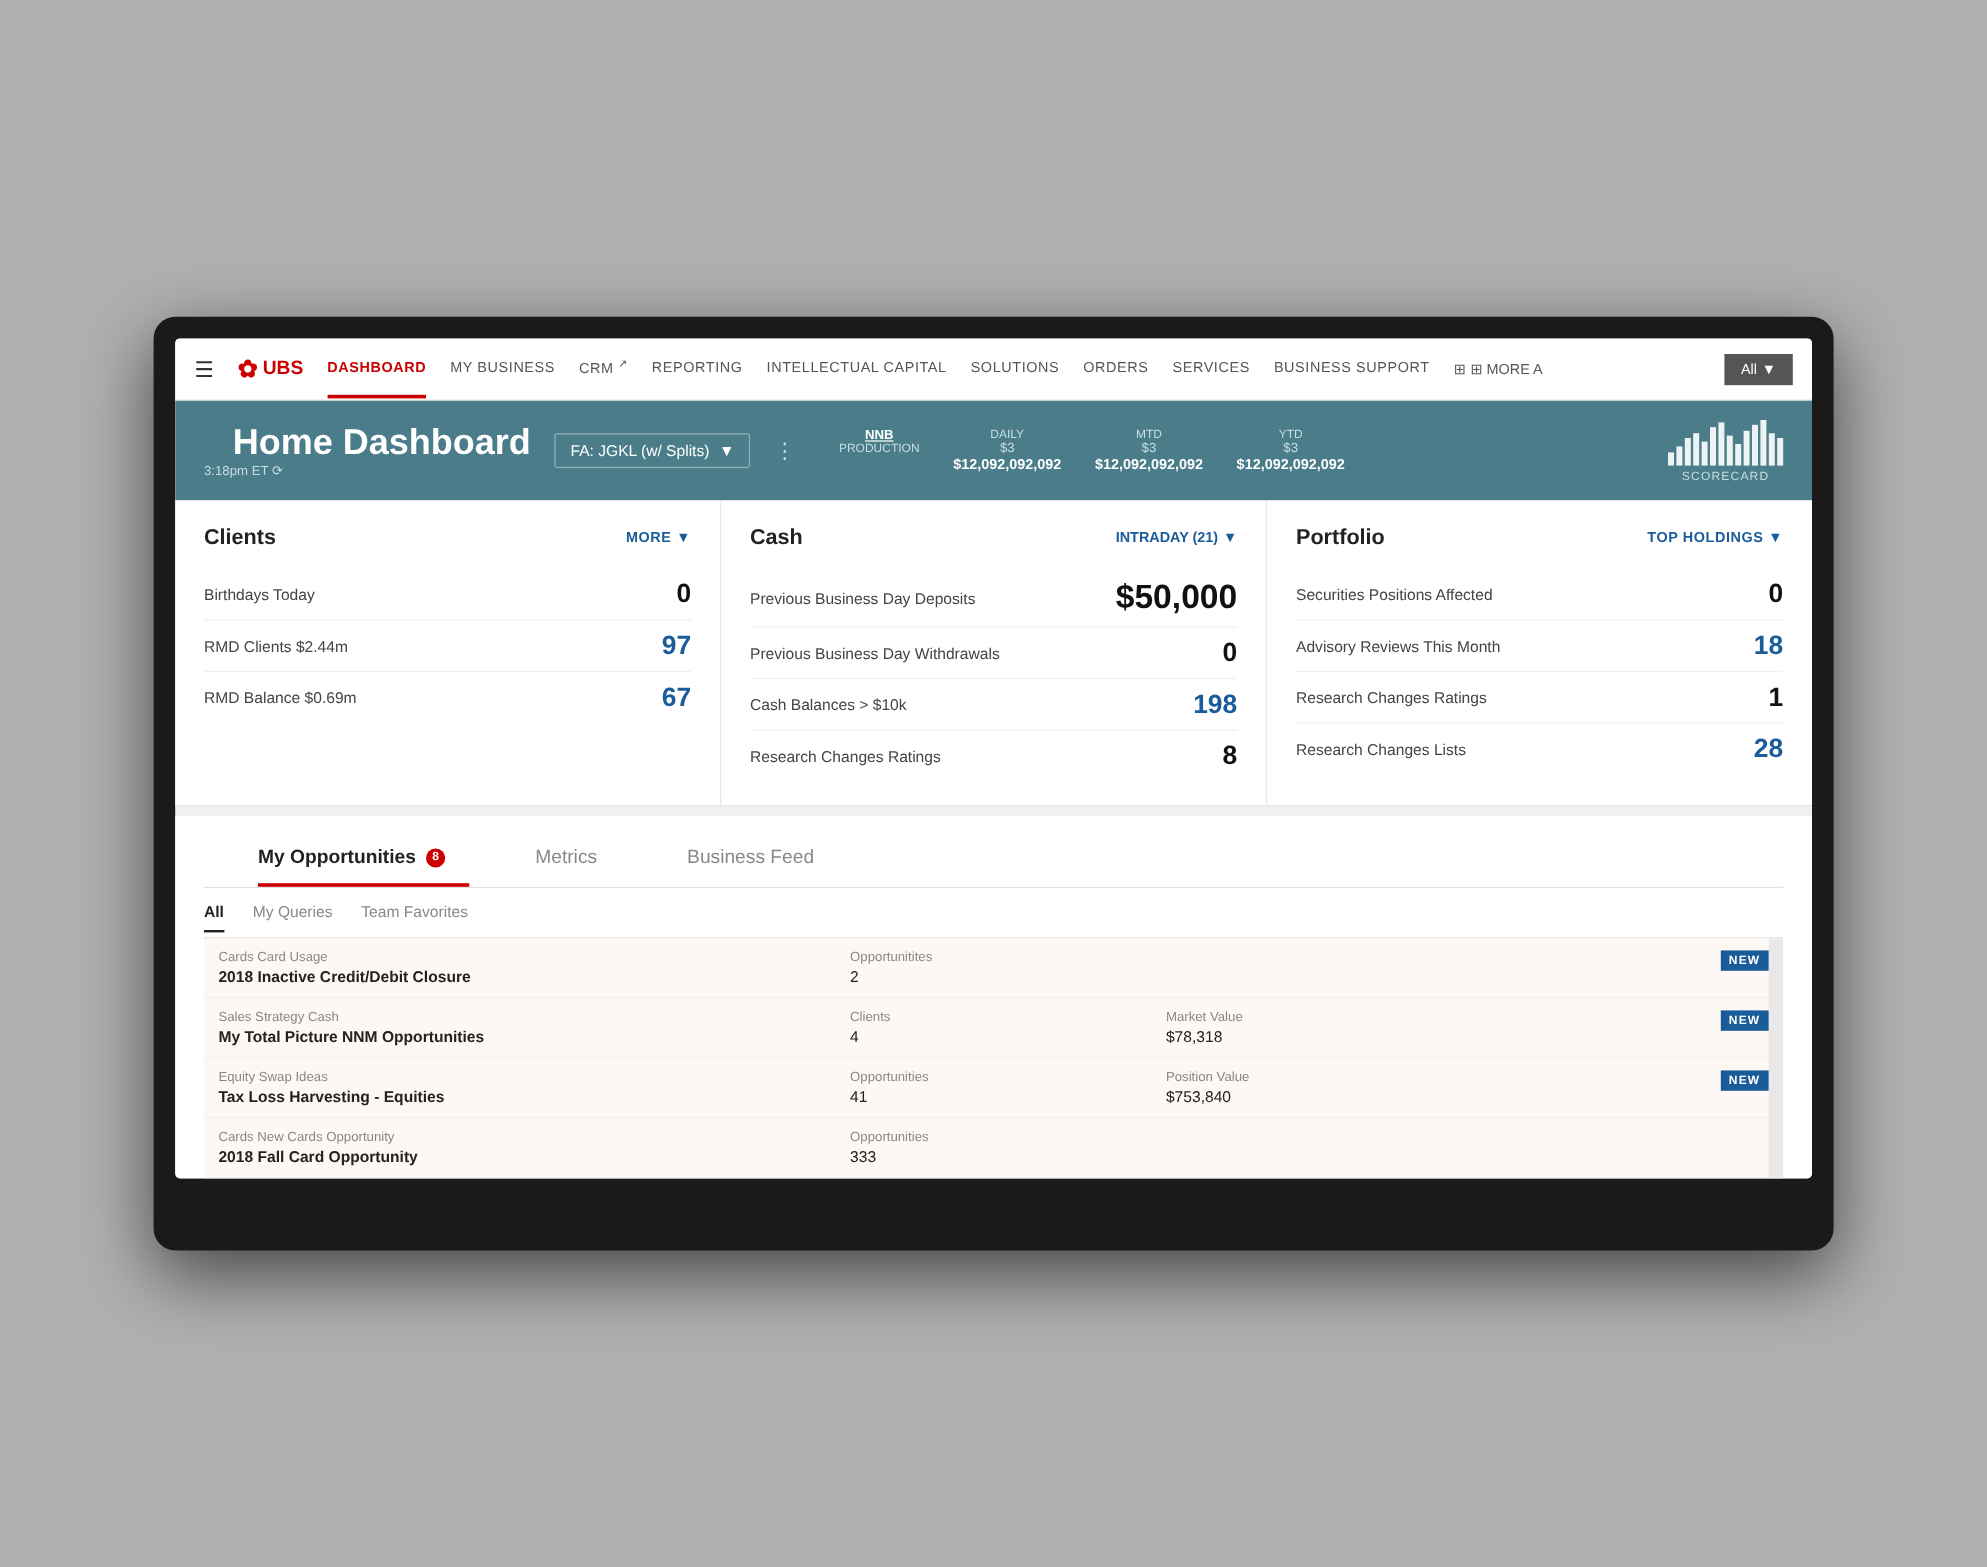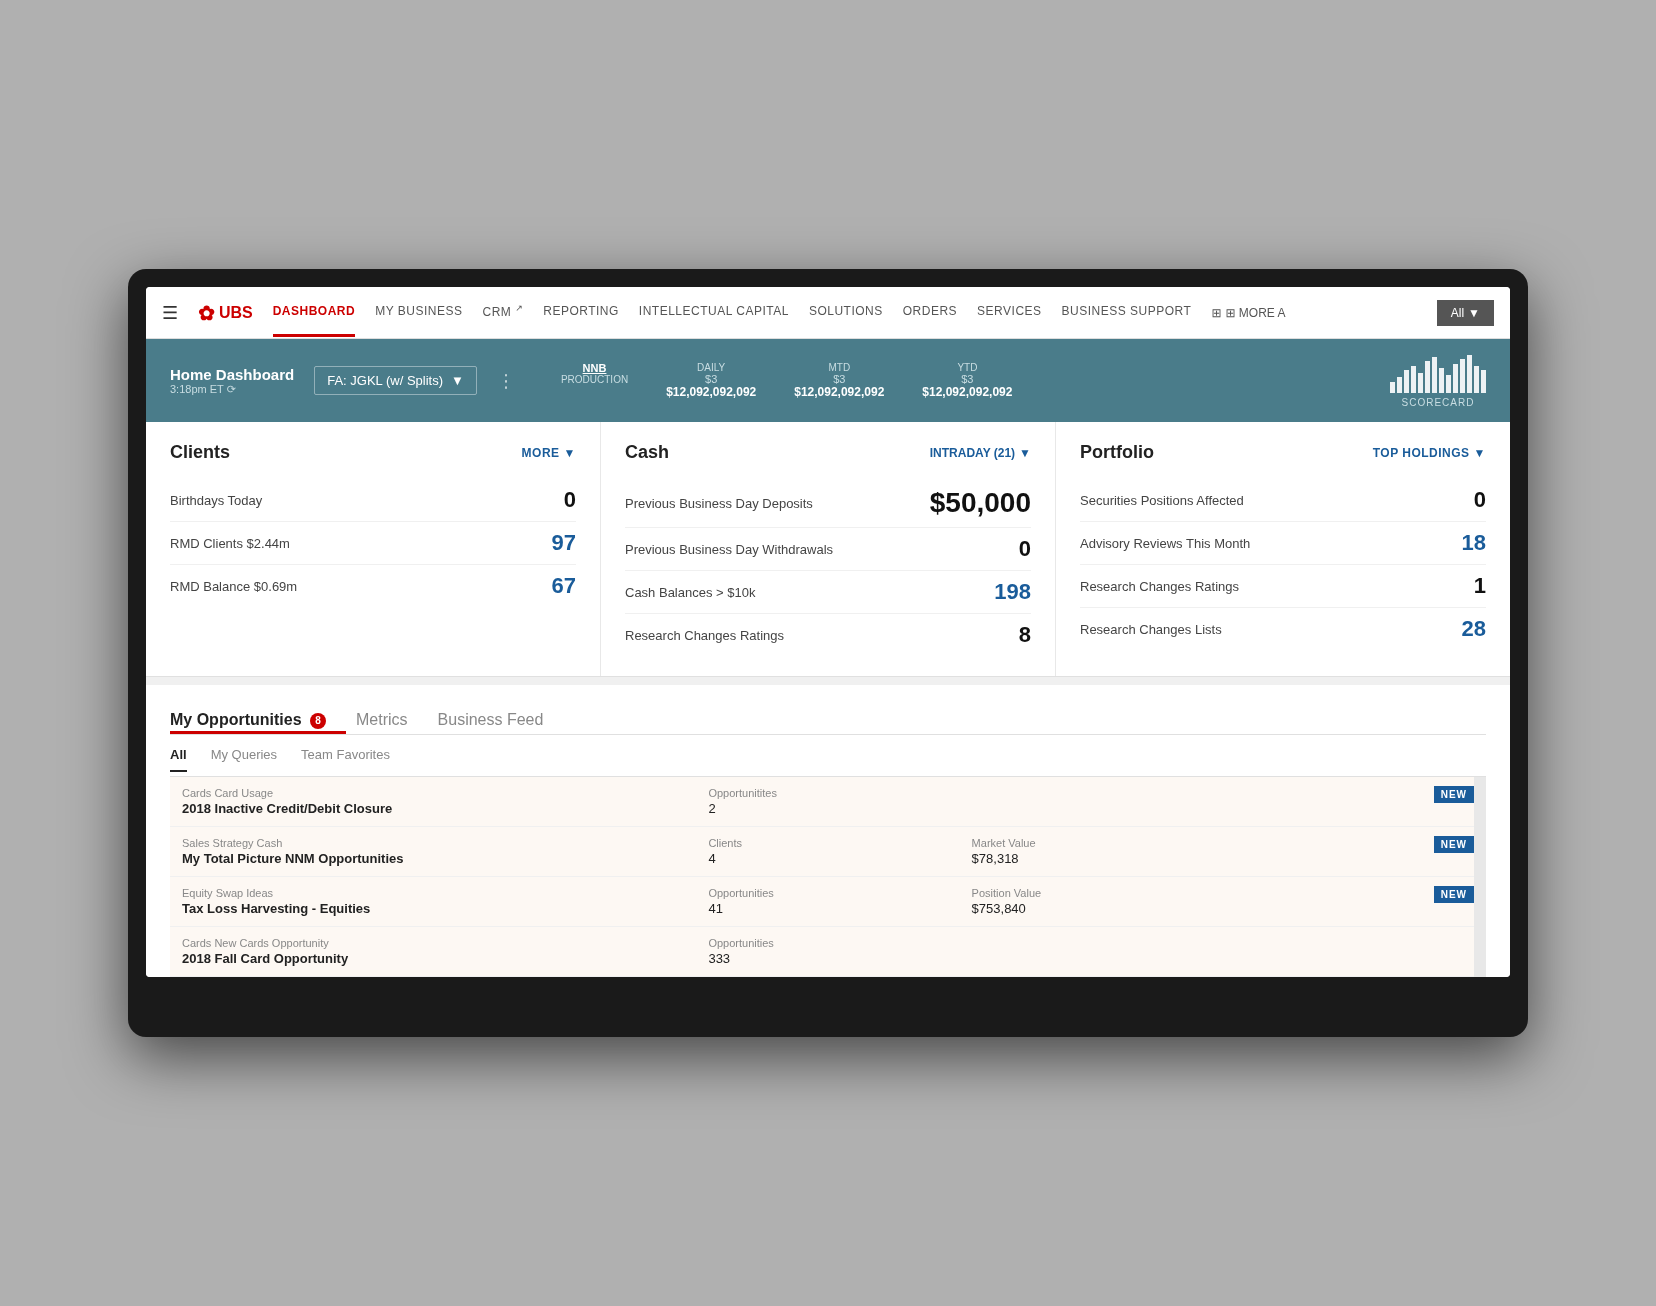--- a/index.html
+++ b/index.html
@@ -98,23 +98,24 @@
     .header-band {
       background: #4a7c8a;
       color: #fff;
       padding: 14px 24px;
       display: flex;
       align-items: center;
       gap: 20px;
     }
     .header-title-block { flex: 0 0 auto; }
     .header-title {
-      font-size: 15px;
-      font-weight: bold;
-      color: #fff;
+      font-size: 30px;
+      font-weight: bold;
+      color: #fff;
+      margin-left: 24px;
     }
     .header-subtitle {
       font-size: 11px;
       color: #c8dde2;
     }
     .header-fa-select {
       background: transparent;
       border: 1px solid rgba(255,255,255,0.4);
       color: #fff;
       padding: 6px 12px;
@@ -125,22 +126,22 @@
       gap: 8px;
       border-radius: 2px;
     }
     .header-dots {
       color: rgba(255,255,255,0.7);
       font-size: 18px;
       cursor: pointer;
     }
     .header-stats {
       display: flex;
-      gap: 38px;
-      margin-left: 26px;
+      gap: 28px;
+      margin-left: 16px;
     }
     .stat-block { text-align: center; }
     .stat-label {
       font-size: 10px;
       color: #c8dde2;
       text-transform: uppercase;
     }
     .stat-label-main {
       font-size: 11px;
       color: #fff;
@@ -261,25 +262,26 @@
     }
     .tabs-header {
       display: flex;
       align-items: center;
       gap: 0;
       border-bottom: 1px solid #e0e0e0;
       padding-top: 16px;
     }
     .tab-item {
       font-size: 16px;
-      padding: 10px 20px 2px 0;
+      padding: 10px 20px 12px 0;
       cursor: pointer;
       color: #888;
       border-bottom: 3px solid transparent;
       margin-right: 10px;
+      margin-left: 45px;
     }
     .tab-item.active {
       color: #222;
       font-weight: bold;
       border-bottom: 3px solid #cc0000;
     }
     .tab-badge {
       background: #cc0000;
       color: #fff;
       border-radius: 50%;

